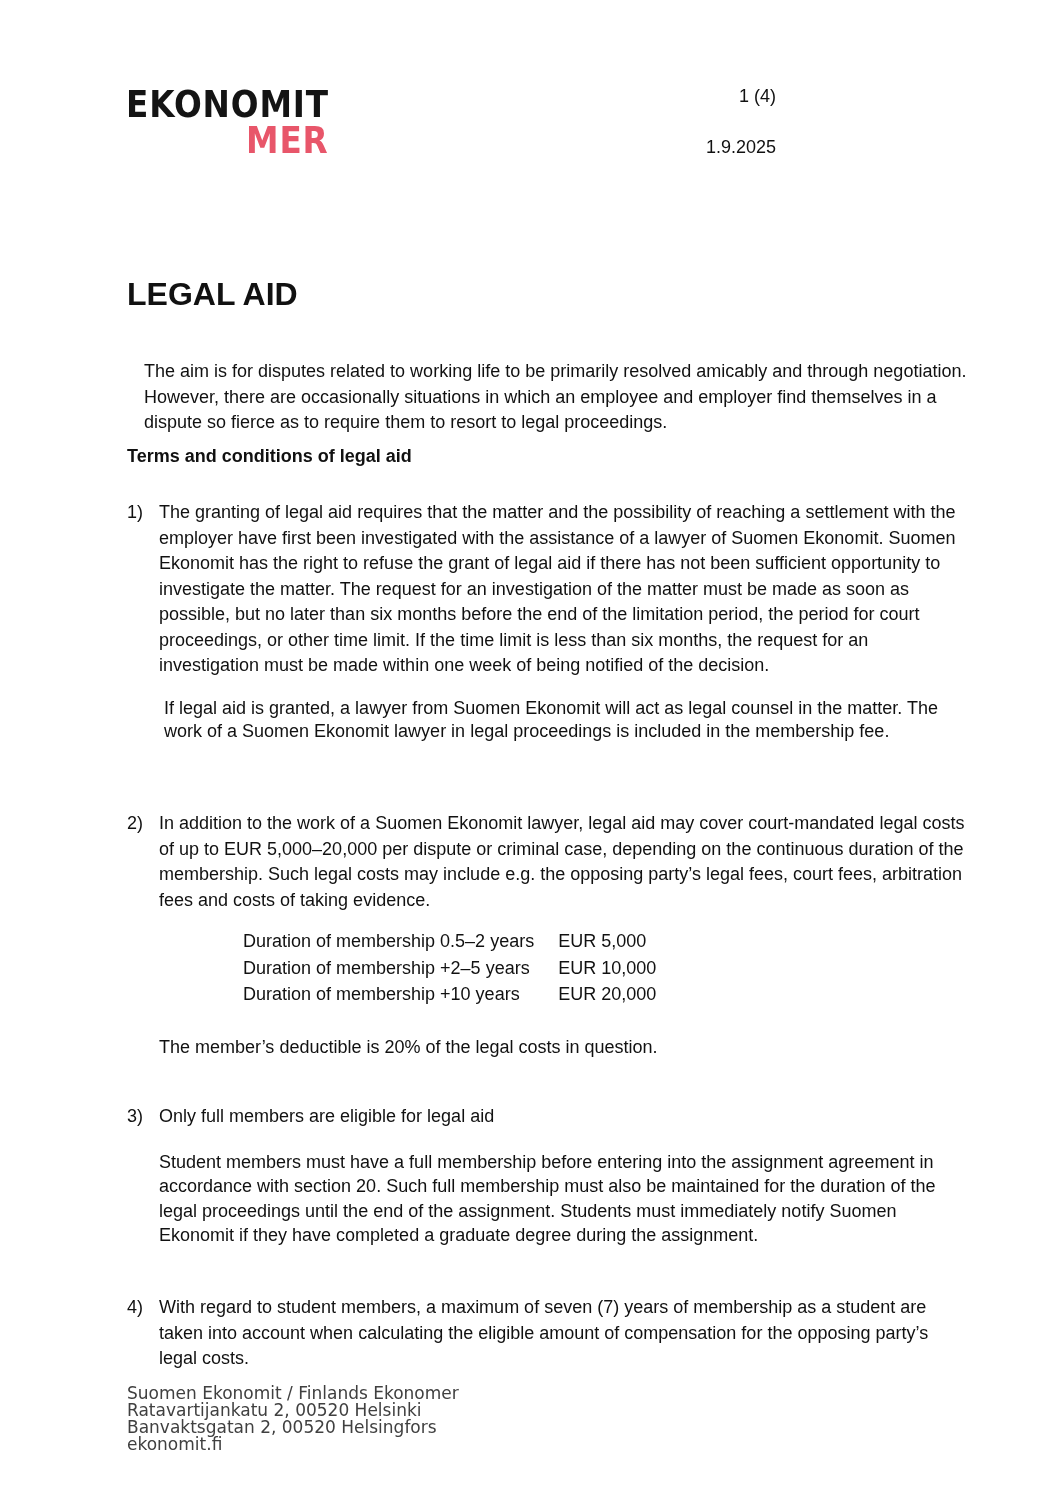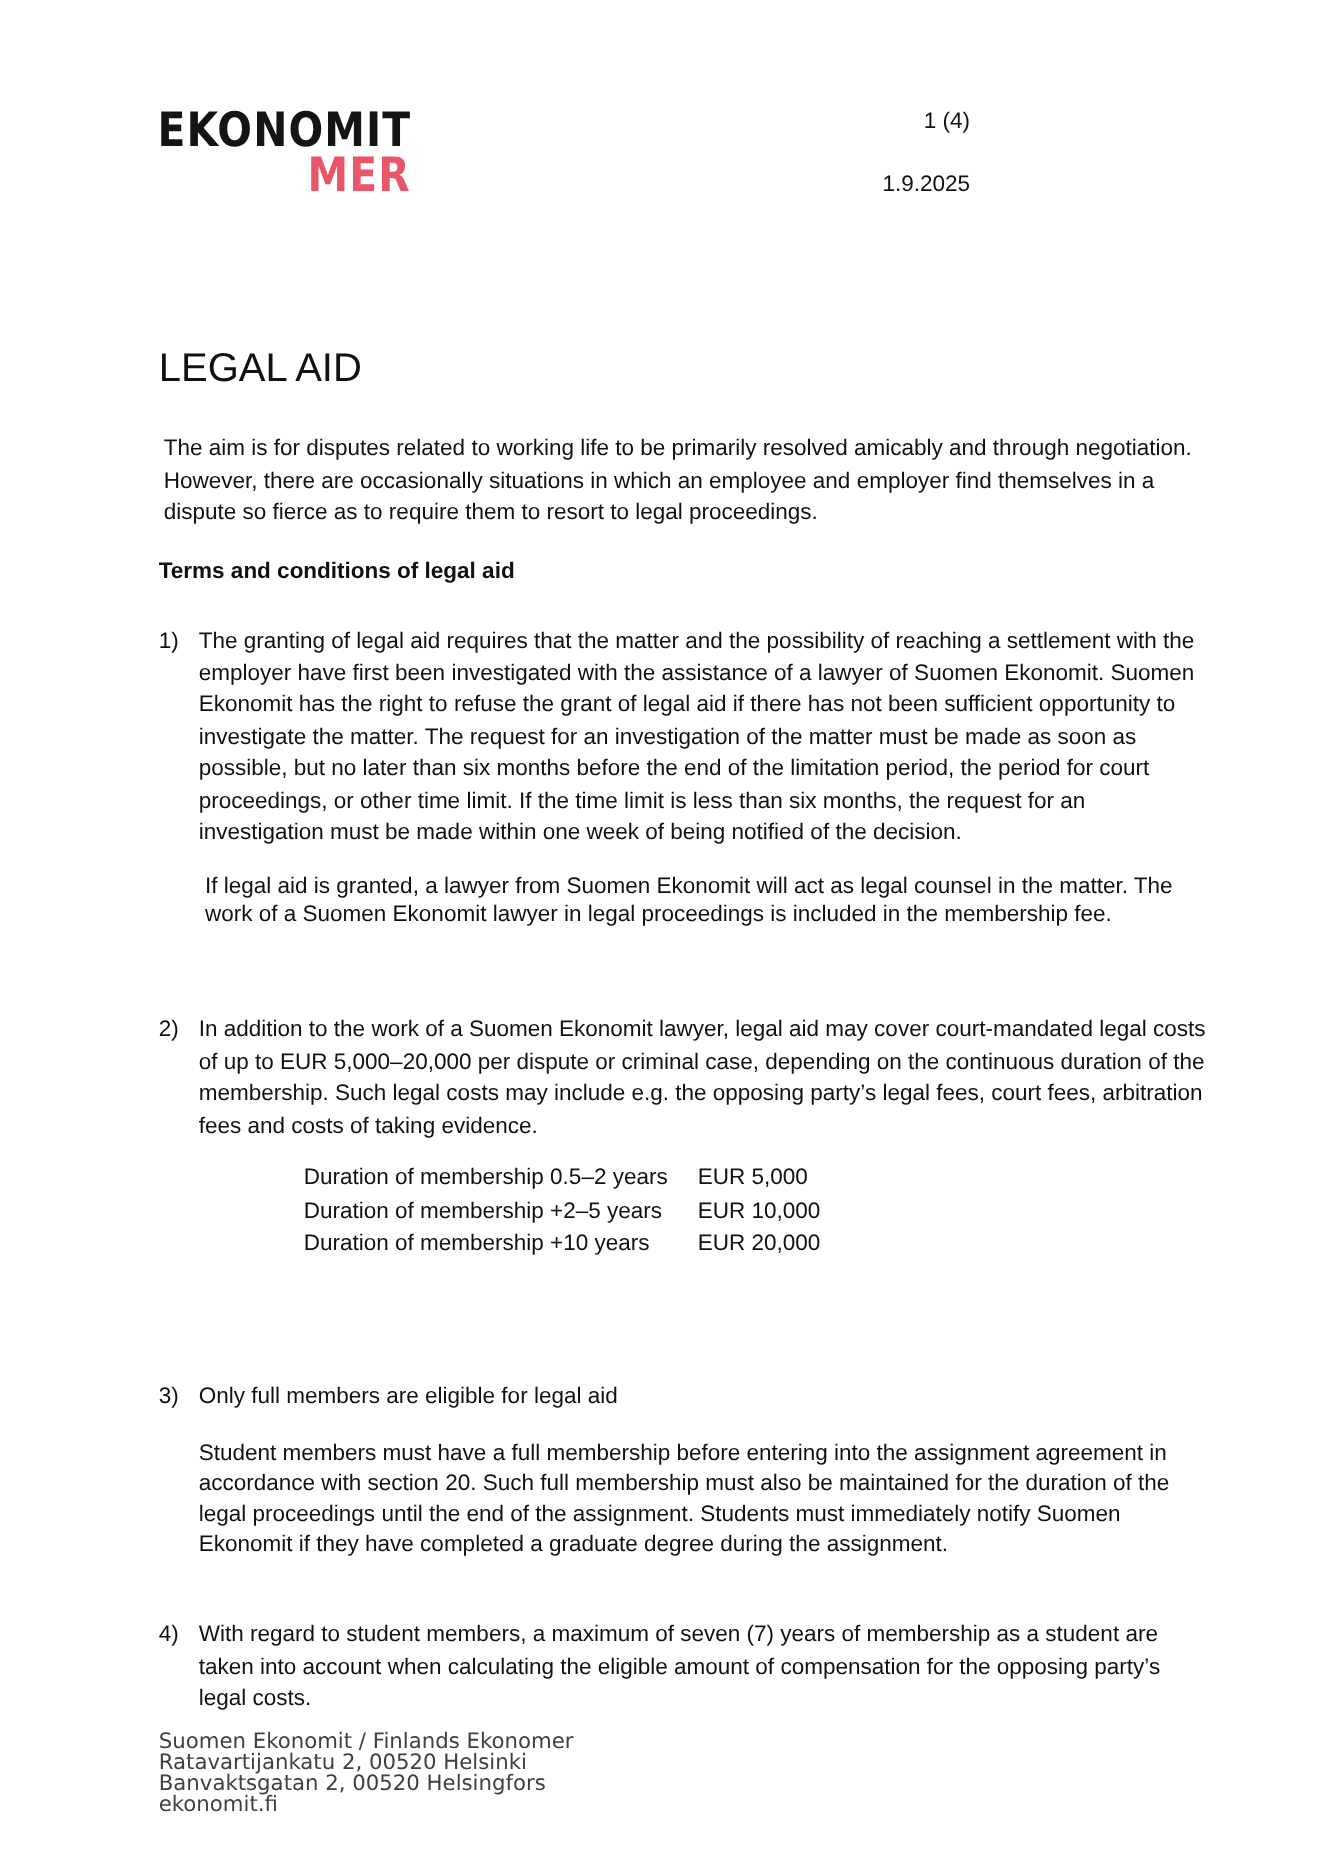--- a/index.html
+++ b/index.html
@@ -11,24 +11,24 @@
   .logo-line1 { font-family: "DejaVu Sans", sans-serif; font-weight: bold; font-size: 38px;
                 letter-spacing: 1px; line-height: 36px; color: #141414; transform: scaleX(0.86);
                 transform-origin: left top; white-space: nowrap; }
   .logo-line2 { font-family: "DejaVu Sans", sans-serif; font-weight: bold; font-size: 38px;
                 letter-spacing: 1px; line-height: 36px; color: #E8566A; position: absolute;
                 left: 120px; top: 36px; transform: scaleX(0.86); transform-origin: left top; white-space: nowrap; }
 
   .page-num { position: absolute; right: 99px; top: 74px; font-size: 18px; margin-left: 28px; }
   .date { position: absolute; right: 99px; top: 125px; font-size: 18px; }
 
-  .title { position: absolute; left: 127px; top: 264px; font-size: 32px; font-weight: normal; margin: 0; text-align: right; }
+  .title { position: absolute; left: 127px; top: 264px; font-size: 32px; font-weight: bold; margin: 0; text-align: right; }
 
   .text { font-size: 18px; line-height: 25.5px; }
-  .intro { position: absolute; left: 127px; top: 330px; width: 850px; margin: 4px; }
+  .intro { position: absolute; left: 127px; top: 330px; width: 850px; margin: 17px; }
   .subhead { position: absolute; left: 127px; top: 434px; font-size: 18px; font-weight: bold; margin: 0; }
 
   .item { position: absolute; left: 127px; width: 840px; }
   .item-num { position: absolute; left: 0; top: 0; }
   .item-body { margin-left: 32px; }
   .item-body p { margin: 0; }
 
   .item1 { top: 488px; }
   .item1 .p2 { margin-top: 18px; margin-left: 5px; line-height: 23.5px; }
   .item2 { top: 799px; }
@@ -85,20 +85,21 @@
           <tr>
             <td class="label">Duration of membership +2–5 years</td>
             <td>EUR 10,000</td>
           </tr>
           <tr>
             <td class="label">Duration of membership +10 years</td>
             <td>EUR 20,000</td>
           </tr>
         </tbody>
       </table>
+      <p class="deductible">The member’s deductible is 20% of the legal costs in question.</p>
     </div>
   </div>
 
   <div class="item item3 text">
     <span class="item-num">3)</span>
     <div class="item-body">
       <p>Only full members are eligible for legal aid</p>
       <p class="p2">Student members must have a full membership before entering into the assignment agreement in accordance with section 20. Such full membership must also be maintained for the duration of the legal proceedings until the end of the assignment. Students must immediately notify Suomen Ekonomit if they have completed a graduate degree during the assignment.</p>
     </div>
   </div>

